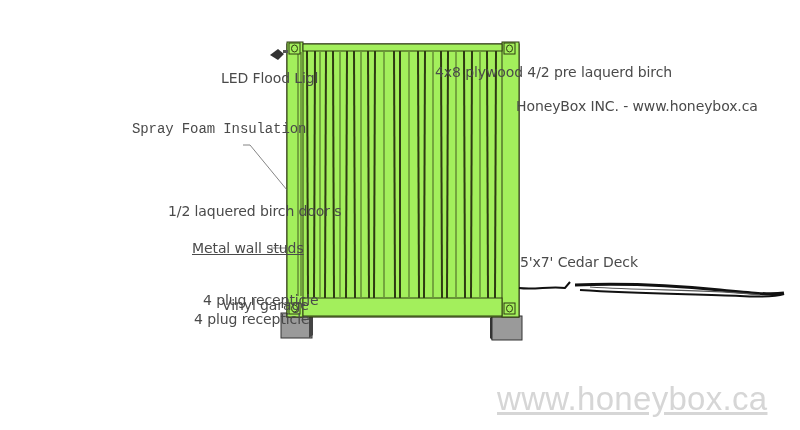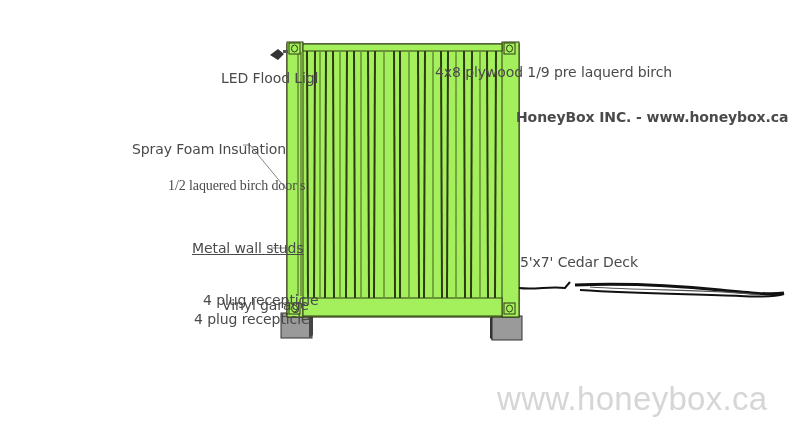--- a/index.html
+++ b/index.html
@@ -6,21 +6,21 @@
     body {
       width: 800px; height: 430px; background: #ffffff; position: relative; overflow: hidden;
       font-family: "DejaVu Sans", sans-serif;
     }
     .label {
       position: absolute; font-size: 14px; color: #4a4a4a; white-space: nowrap; line-height: 12px;
       letter-spacing: -0.1px;
     }
     .watermark {
       position: absolute; left: 497px; top: 380px; font-family: "Liberation Sans", sans-serif;
-      font-size: 33px; color: #d6d6d6; letter-spacing: 0.3px;
+      font-size: 33px; color: #d6d6d6; letter-spacing: 0.3px; text-decoration: underline;
     }
     svg.scene { position: absolute; left: 0; top: 0; }
     .over { position: absolute; z-index: 3; }
   </style>
 </head>
 <body>
 
 <svg class="scene" width="800" height="430" viewBox="0 0 800 430">
 
   <g>
@@ -99,23 +99,23 @@
 
   <g stroke="#111" fill="none">
     <path d="M519,288 C535,290 550,286 565,288 L570,282" stroke-width="2"></path>
     <path d="M575,285 C630,283 680,286 720,290 C750,293 770,295 784,293" stroke-width="3"></path>
     <path d="M580,290 C640,294 700,294 740,296 C760,297 775,297 784,294" stroke-width="2"></path>
     <path d="M590,287 C650,291 710,289 760,295" stroke-width="1.2" stroke="#555"></path>
   </g>
 </svg>
 
 <span class="label over" style="left:221px; top:72px;">LED Flood Ligl</span>
-<span class="label over" style="left:435px; top:66px;">4x8 plywood 1/9  pre laquerd birch</span>
-<span class="label over" style="left:516px; top:111px;font-weight:bold;">HoneyBox INC. - www.honeybox.ca</span>
-<span class="label over" style="left:132px; top:143px;">Spray Foam Insulation</span>
-<span class="label over" style="left:168px; top:180px;font-family:Liberation Serif, serif;">1/2 laquered birch door s</span>
+<span class="label over" style="left:435px; top:66px;">4x8 plywood 4/2  pre laquerd birch</span>
+<span class="label over" style="left:516px; top:100px;">HoneyBox INC. - www.honeybox.ca</span>
+<span class="label over" style="left:132px; top:123px;font-family:Liberation Mono, monospace;">Spray Foam Insulation</span>
+<span class="label over" style="left:168px; top:205px;">1/2 laquered birch door s</span>
 <span class="label over" style="left:192px; top:242px;text-decoration:underline;">Metal wall studs</span>
 <span class="label over" style="left:520px; top:256px;">5'x7' Cedar Deck</span>
 <span class="label over" style="left:203px; top:294px;">4 plug recepticle</span>
 <span class="label over" style="left:222px; top:299px;">Vinyl garage</span>
 <span class="label over" style="left:194px; top:313px;">4 plug recepticle</span>
 
 <div class="watermark">www.honeybox.ca</div>
 
 </body></html>

